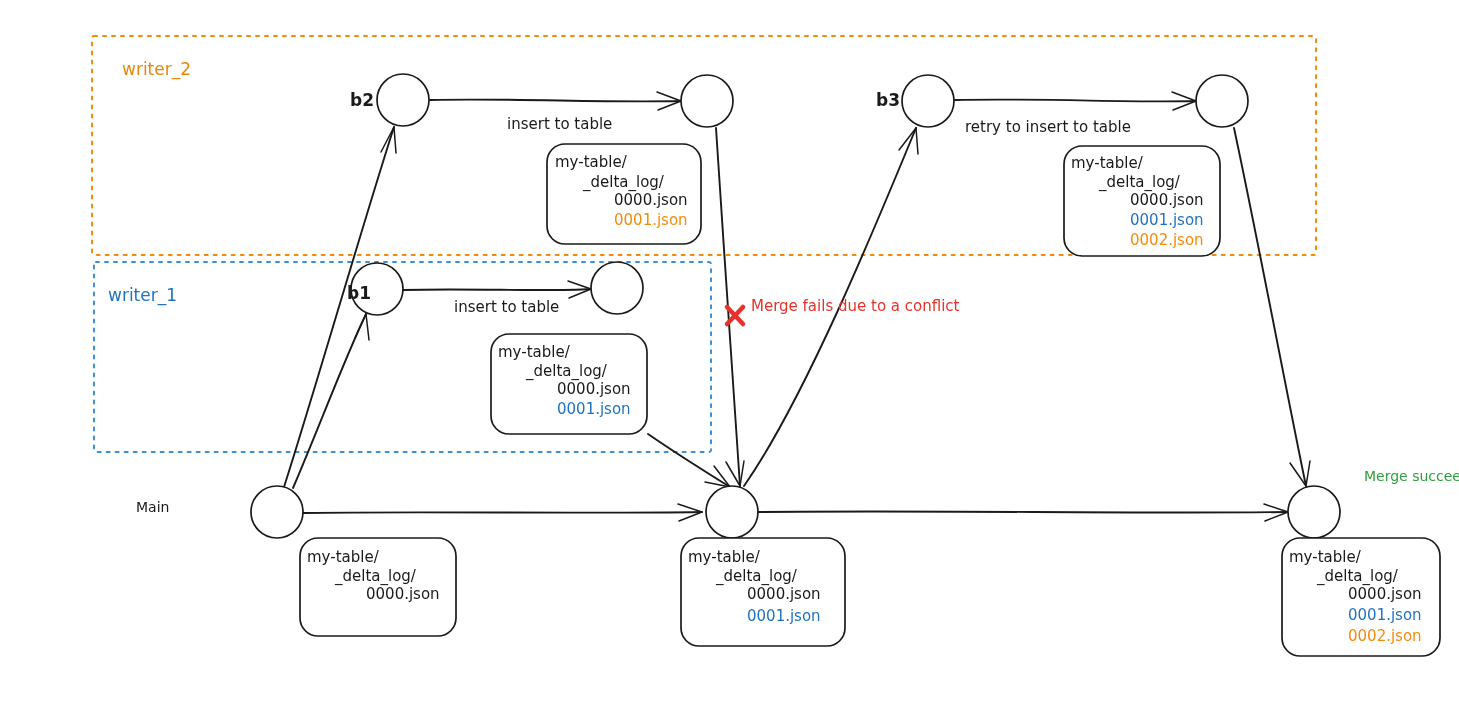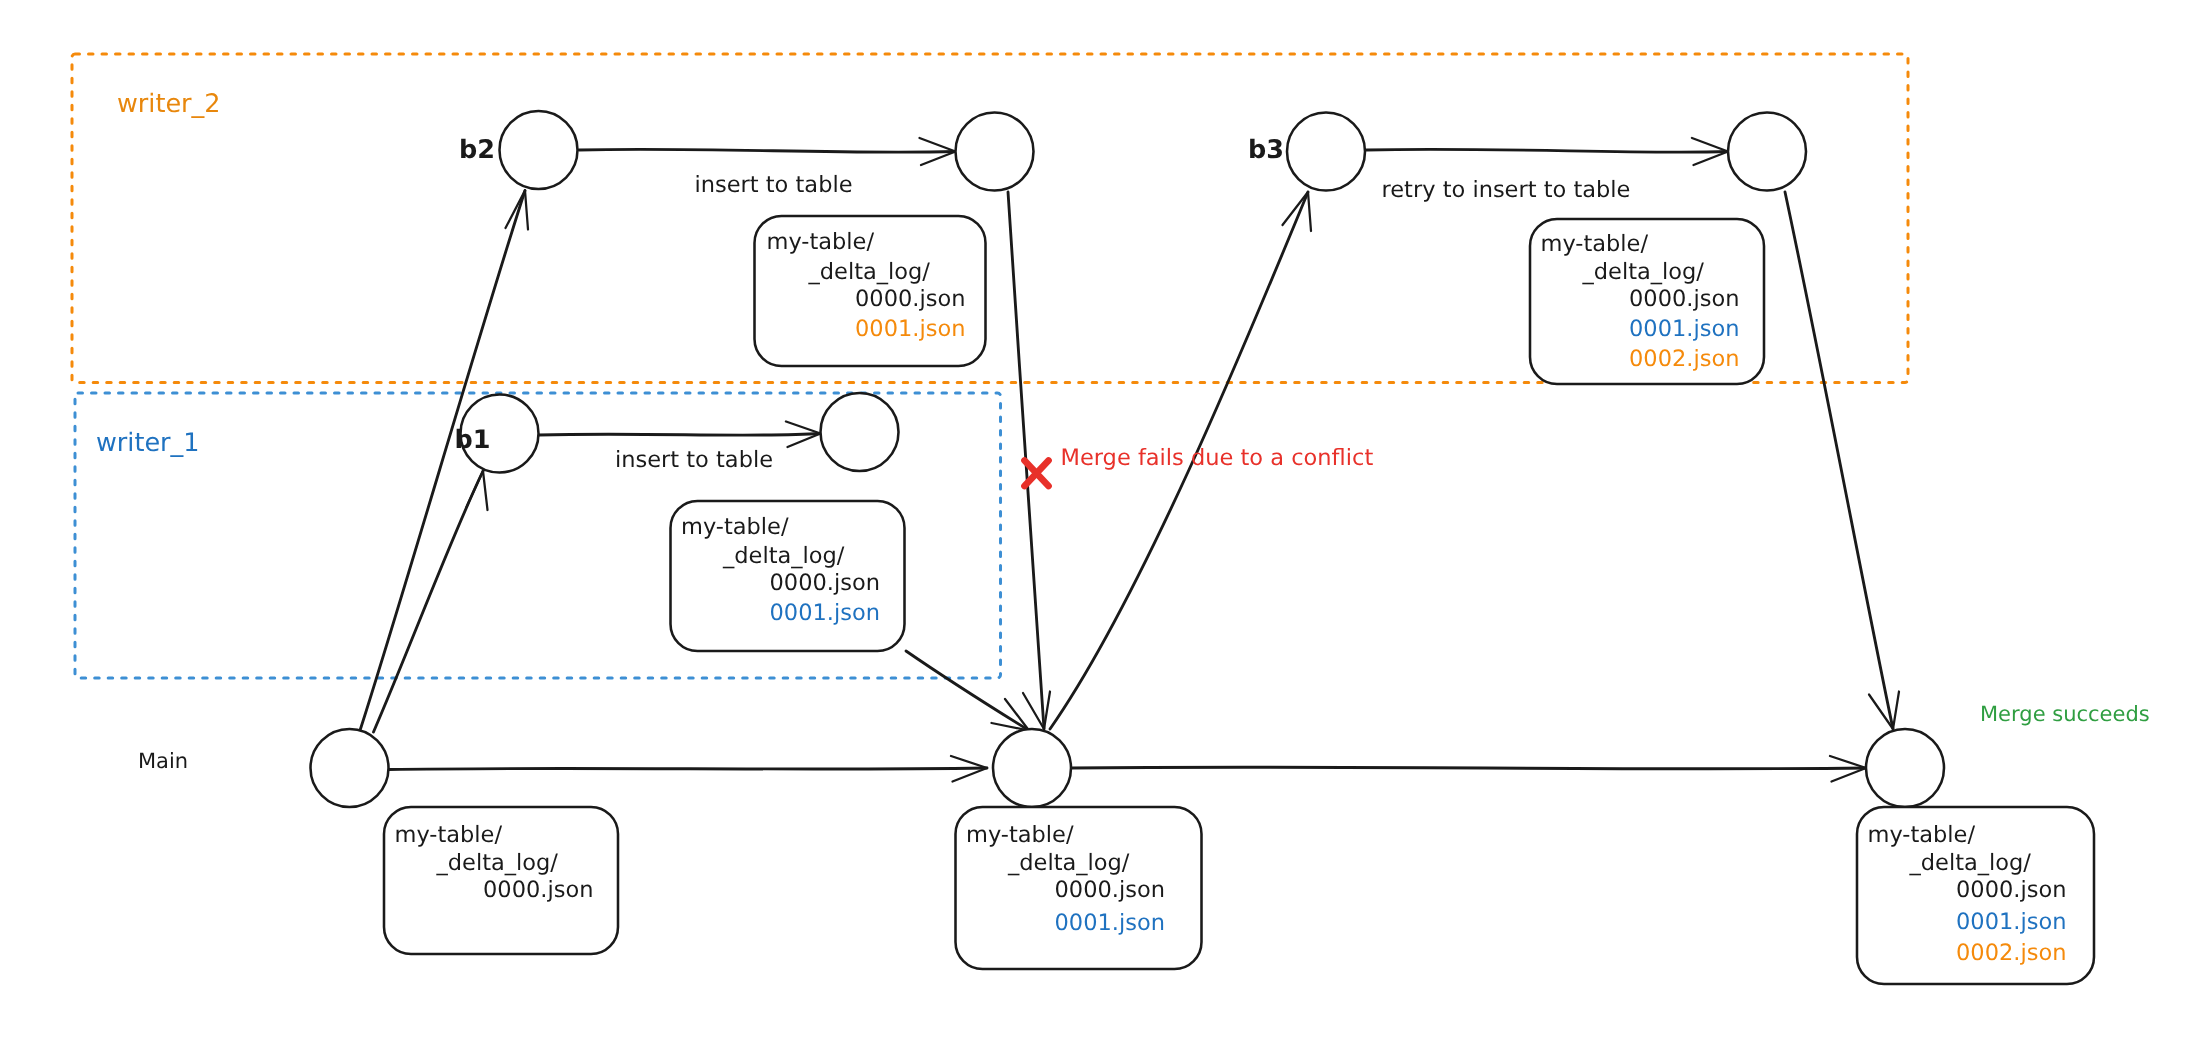--- a/index.html
+++ b/index.html
@@ -10,20 +10,21 @@
   body {
     width: 1459px;
     height: 702px;
     font-family: "DejaVu Sans", sans-serif;
     overflow: hidden;
   }
   #diagram-root {
     position: relative;
     width: 1203px;
     height: 702px;
+    padding-left: 44px;
   }
   svg#diagram {
     display: block;
     width: 1459px;
     height: 702px;
   }
   .hand {
     font-family: "DejaVu Sans", sans-serif;
     font-weight: 400;
   }

